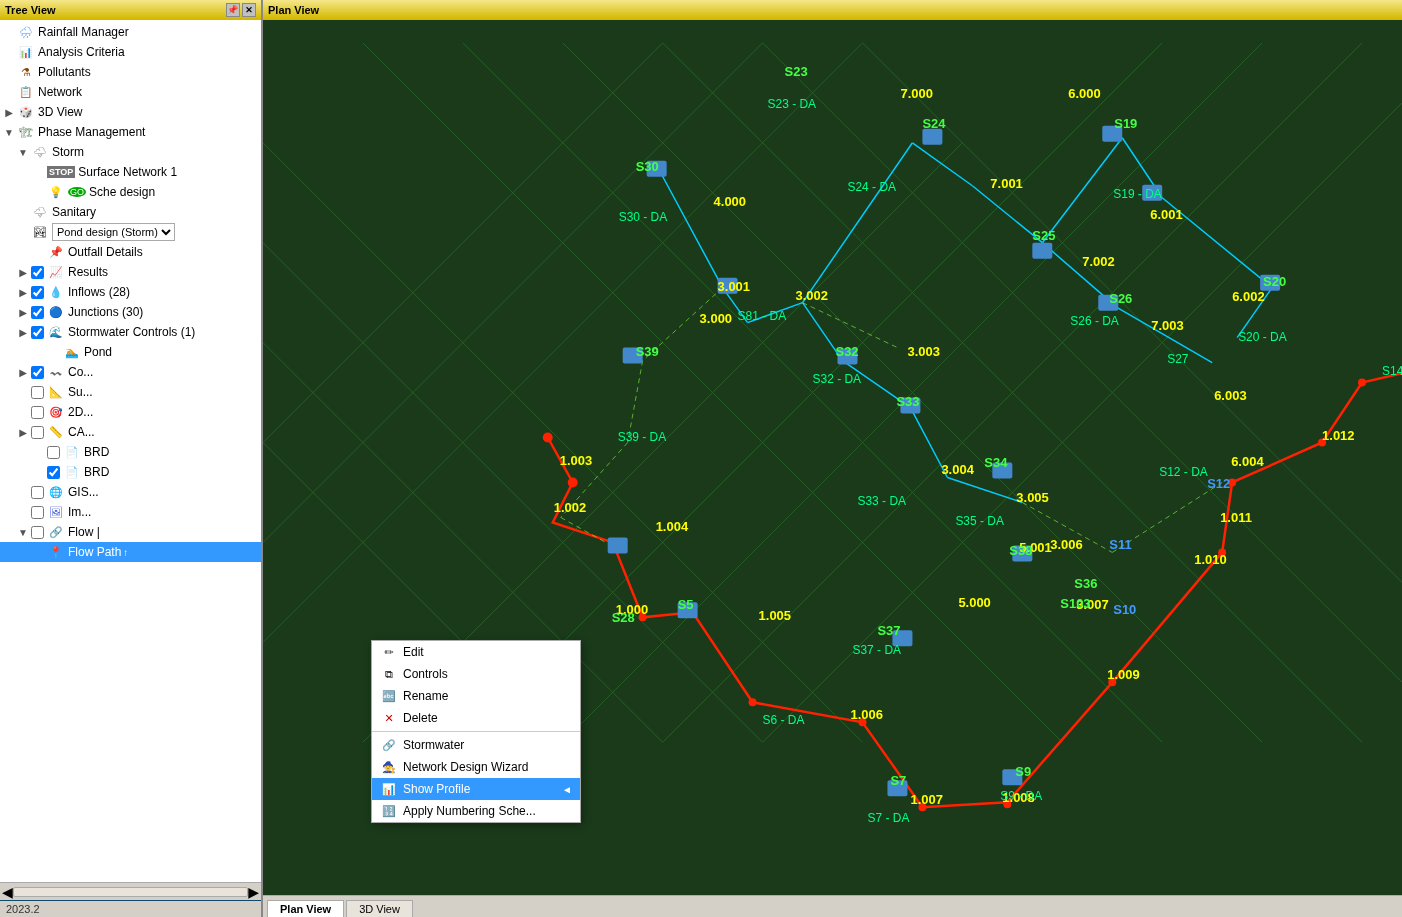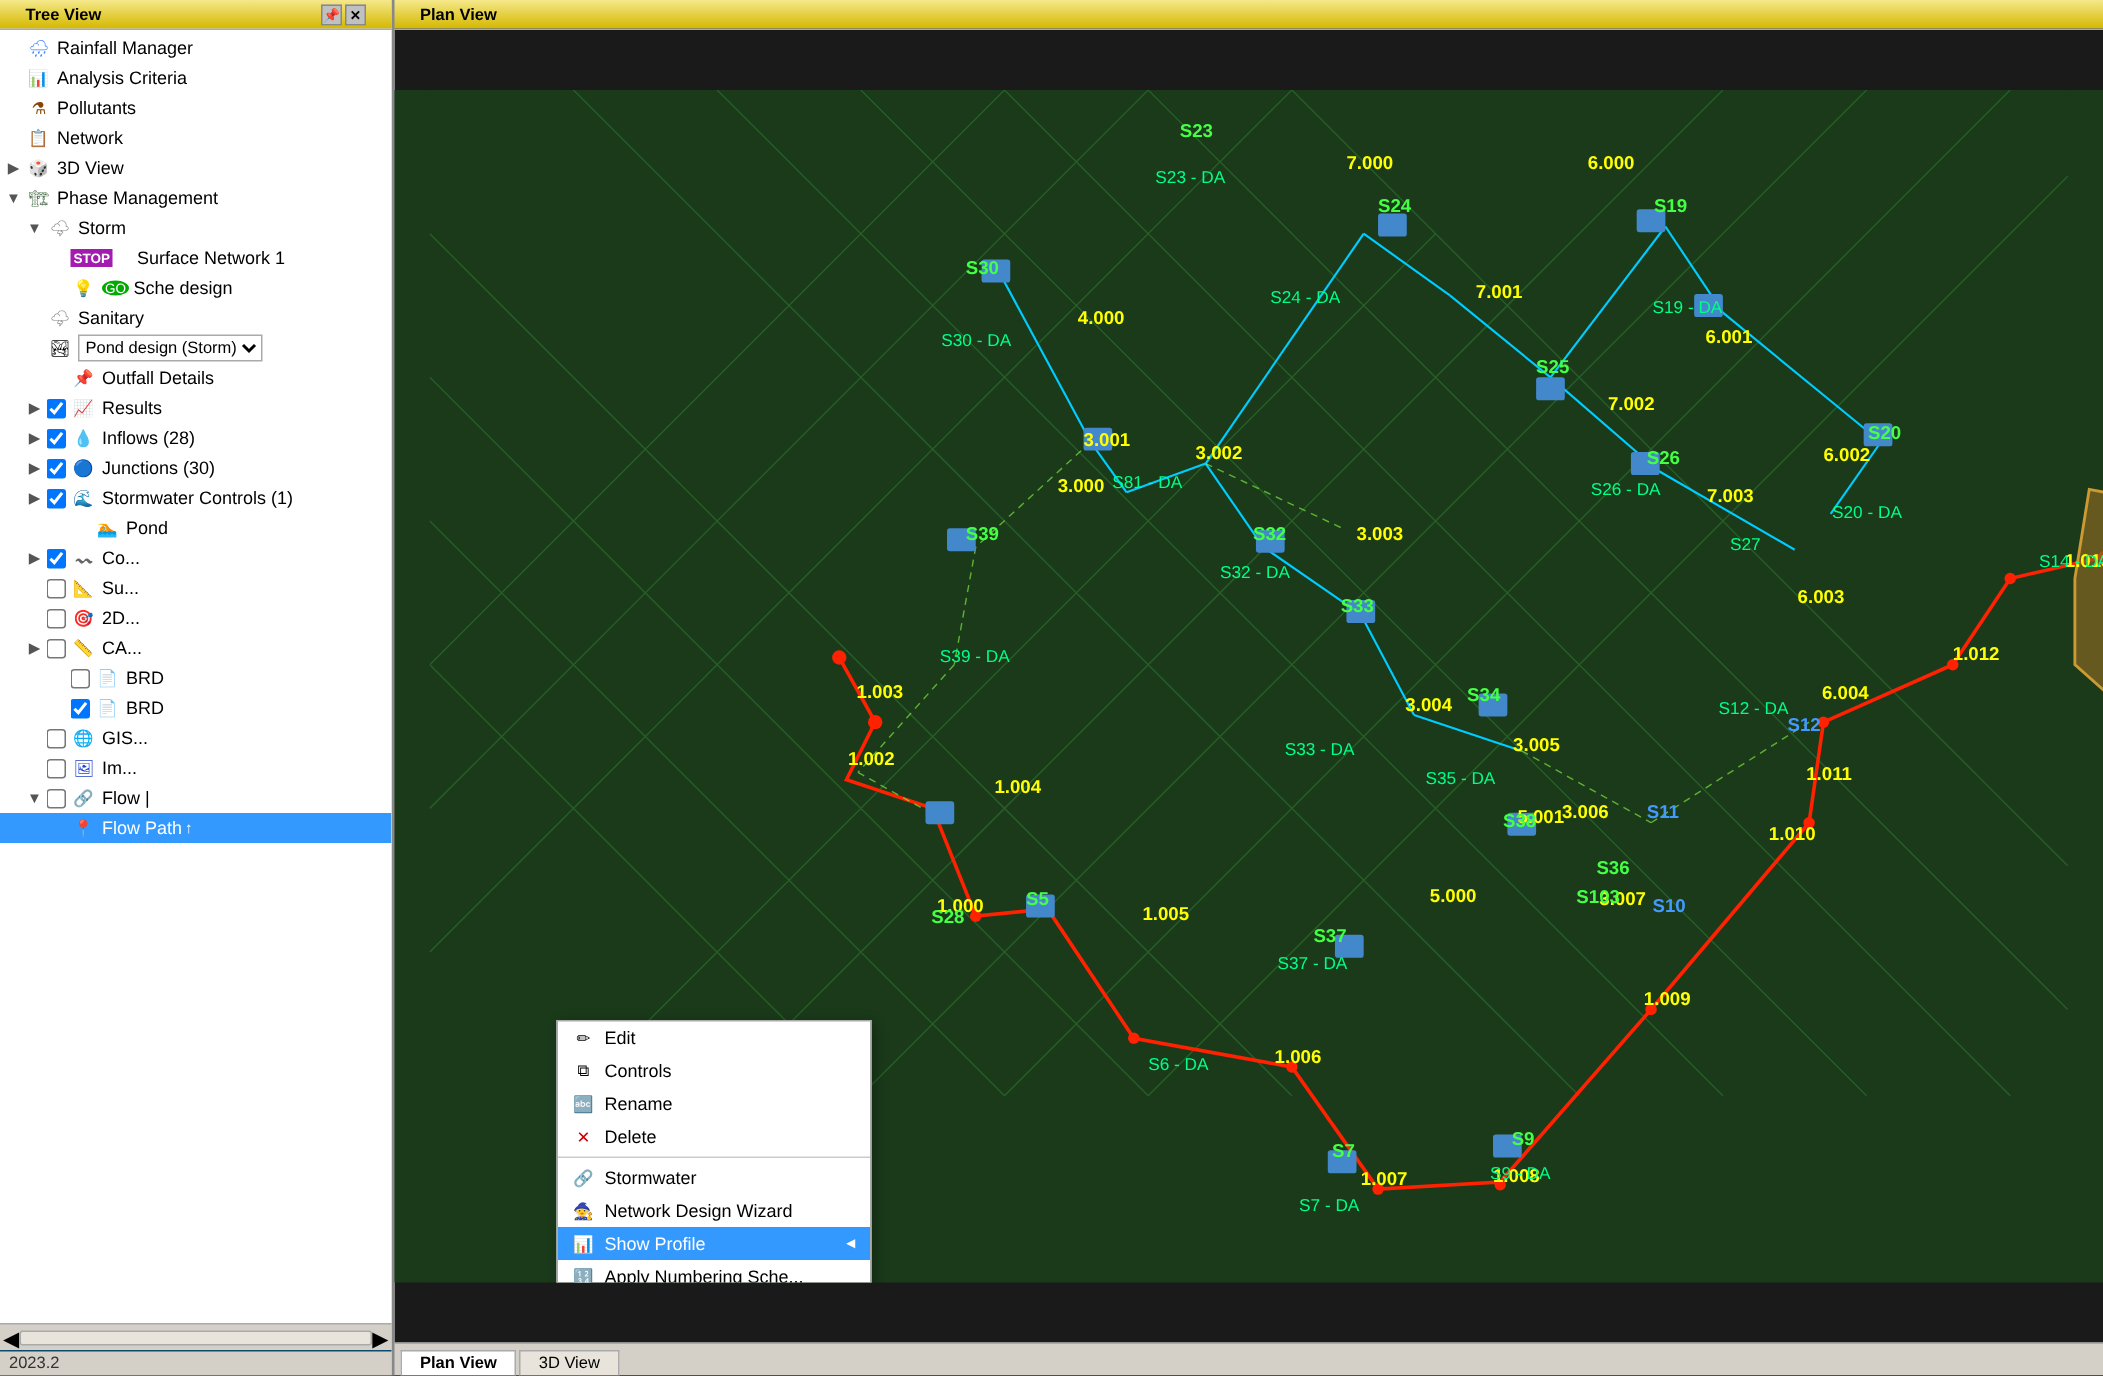--- a/index.html
+++ b/index.html
@@ -4,39 +4,39 @@
   <style>
     * { margin: 0; padding: 0; box-sizing: border-box; }
     body { font-family: 'Segoe UI', Arial, sans-serif; font-size: 12px; background: #1a1a1a; overflow: hidden; width: 1402px; height: 917px; }
 
     
     .title-bar {
       background: linear-gradient(to bottom, #f5e88a, #d4b800);
       color: #000;
       font-size: 11px;
       font-weight: bold;
-      padding: 2px 17px;
+      padding: 2px 5px;
       display: flex;
       align-items: center;
       justify-content: space-between;
       height: 20px;
       border-bottom: 1px solid #aaa;
     }
     .title-bar-btns { display: flex; gap: 2px; }
     .title-btn { width: 14px; height: 14px; background: #c0c0c0; border: 1px solid #888; font-size: 9px; display: flex; align-items: center; justify-content: center; cursor: pointer; }
 
     
     .main-layout { display: flex; height: calc(917px - 0px); }
 
     
     .tree-panel { width: 263px; min-width: 263px; background: #f0f0f0; border-right: 2px solid #888; display: flex; flex-direction: column; height: 100%; }
     .tree-content { flex: 1; overflow-y: auto; overflow-x: hidden; background: #fff; padding: 2px 0; }
 
     
-    .plan-panel { flex: 1; display: flex; flex-direction: column; gap: 40px; }
+    .plan-panel { flex: 1; display: flex; flex-direction: column; }
     .plan-canvas { flex: 1; position: relative; background: #1a3a1a; overflow: hidden; }
     .bottom-tabs { height: 22px; background: #d4d0c8; display: flex; align-items: flex-end; padding: 0 4px; border-top: 1px solid #aaa; }
     .tab-btn { padding: 2px 12px; background: #e8e4dc; border: 1px solid #aaa; border-bottom: none; font-size: 11px; cursor: pointer; margin-right: 2px; }
     .tab-btn.active { background: #fff; font-weight: bold; }
 
     
     .tree-item { display: flex; align-items: center; padding: 1px 2px; cursor: pointer; white-space: nowrap; height: 20px; }
     .tree-item.selected { background: #3399ff; color: #fff; }
     .tree-expand { width: 14px; height: 14px; display: inline-flex; align-items: center; justify-content: center; font-size: 10px; color: #555; cursor: pointer; margin-right: 1px; }
     .tree-icon { width: 18px; height: 16px; margin-right: 3px; display: inline-flex; align-items: center; justify-content: center; font-size: 11px; }
@@ -136,21 +136,21 @@
         </div>
 
         <div class="tree-item" style="padding-left:16px;">
           <span class="tree-expand">▼</span>
           <span class="tree-icon icon-storm">🌩</span>
           <span class="tree-label">Storm</span>
         </div>
 
         <div class="tree-item" style="padding-left:32px;">
           <span class="tree-expand"> </span>
-          <span style="background:#a21caf;color:#fff;font-size:9px;padding:1px 2px;margin-right:16px;font-weight:bold;">STOP</span>
+          <span style="background:#737373;color:#fff;font-size:9px;padding:1px 2px;margin-right:3px;font-weight:bold;">STOP</span>
           <span class="tree-label">Surface Network 1</span>
         </div>
 
         <div class="tree-item" style="padding-left:32px;">
           <span class="tree-expand"> </span>
           <span class="tree-icon" style="color:#ffcc00;">💡</span>
           <span style="background:#00aa00;color:#fff;font-size:9px;padding:0px 2px;margin-right:3px;border-radius:50%;">GO</span>
           <span class="tree-label">Sche design</span>
         </div>
 

